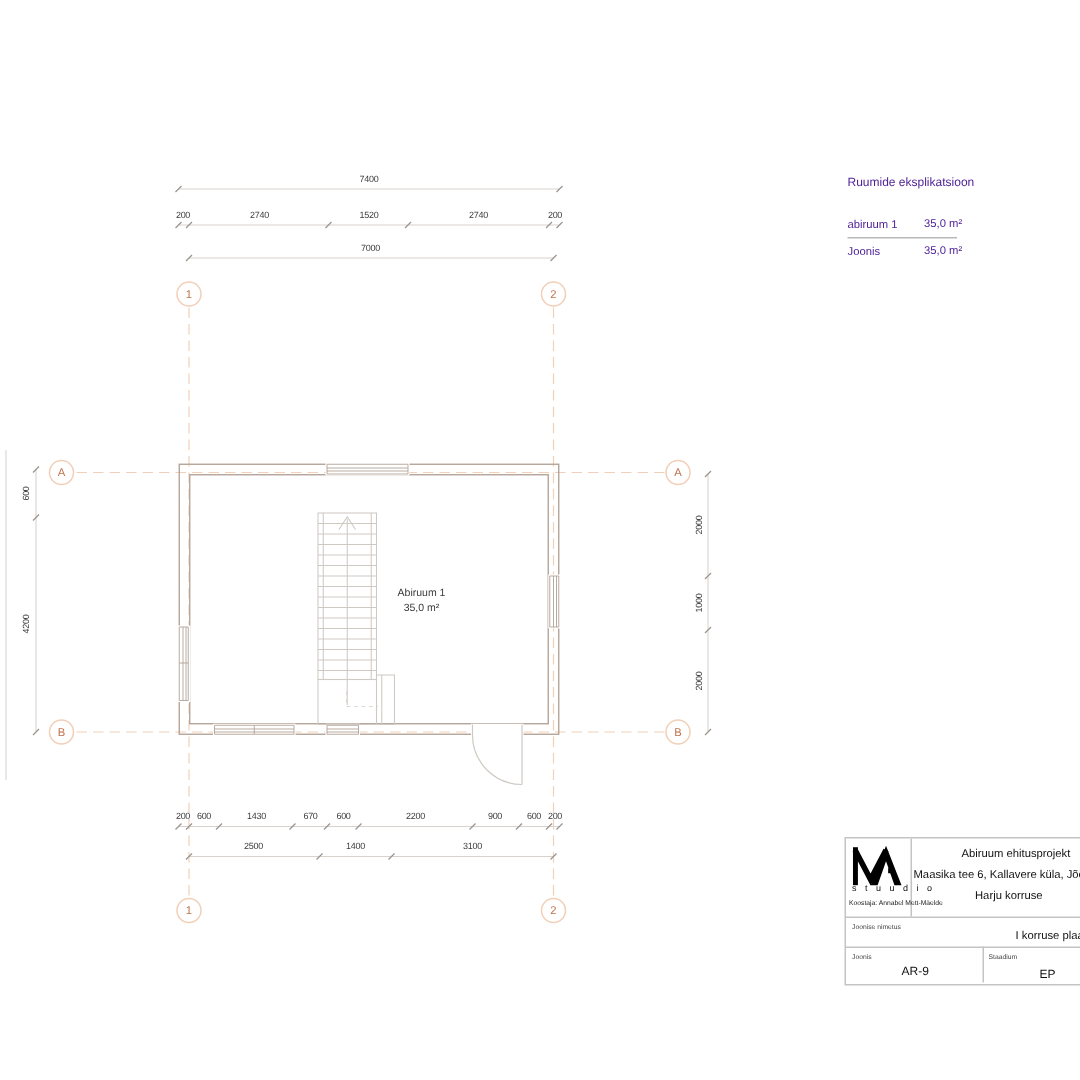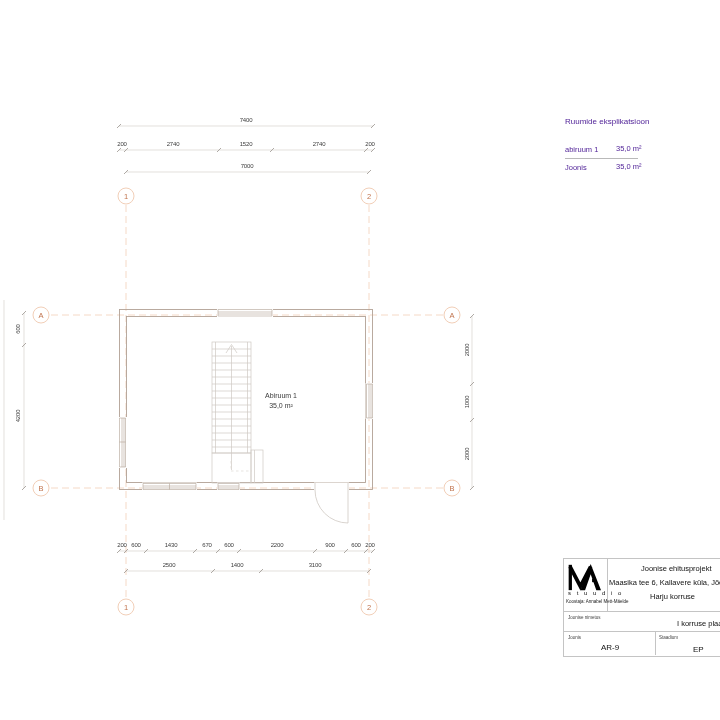--- a/index.html
+++ b/index.html
@@ -257,21 +257,21 @@
 
     <svg width="38" height="30" viewBox="0 0 38 32" style="left:3px;top:3px">
       <rect x="0.5" y="3" width="3.5" height="27" fill="#000"></rect>
       <polyline points="2,5 13,26 24,5" stroke="#000" stroke-width="4" fill="none"></polyline>
       <path d="M24,2 L35,30 L30,30 L24,13 L18,30 L13,30 Z" fill="#000"></path>
       <rect x="25.5" y="18" width="3.5" height="3.5" fill="#000"></rect>
     </svg>
     <div class="logo-sub">s t u u d i o</div>
     <div class="author">Koostaja: Annabel Mett-Mäelde</div>
 
-    <div class="big" style="left:77px;top:5px">Joonise ehitusprojekt</div>
+    <div class="big" style="left:77px;top:5px">Abiruum ehitusprojekt</div>
     <div class="big" style="left:45px;top:19px">Maasika tee 6, Kallavere küla, Jõeläht</div>
     <div class="big" style="left:86px;top:33px">Harju korruse</div>
 
     <div class="small" style="left:4px;top:56px">Joonise nimetus</div>
     <div class="big" style="left:113px;top:60px">I korruse plaan</div>
 
     <div class="small" style="left:4px;top:76px">Joonis</div>
     <div class="big" style="left:37px;top:84px;font-size:8px">AR-9</div>
     <div class="small" style="left:95px;top:76px">Staadium</div>
     <div class="big" style="left:129px;top:86px;font-size:8px">EP</div>

